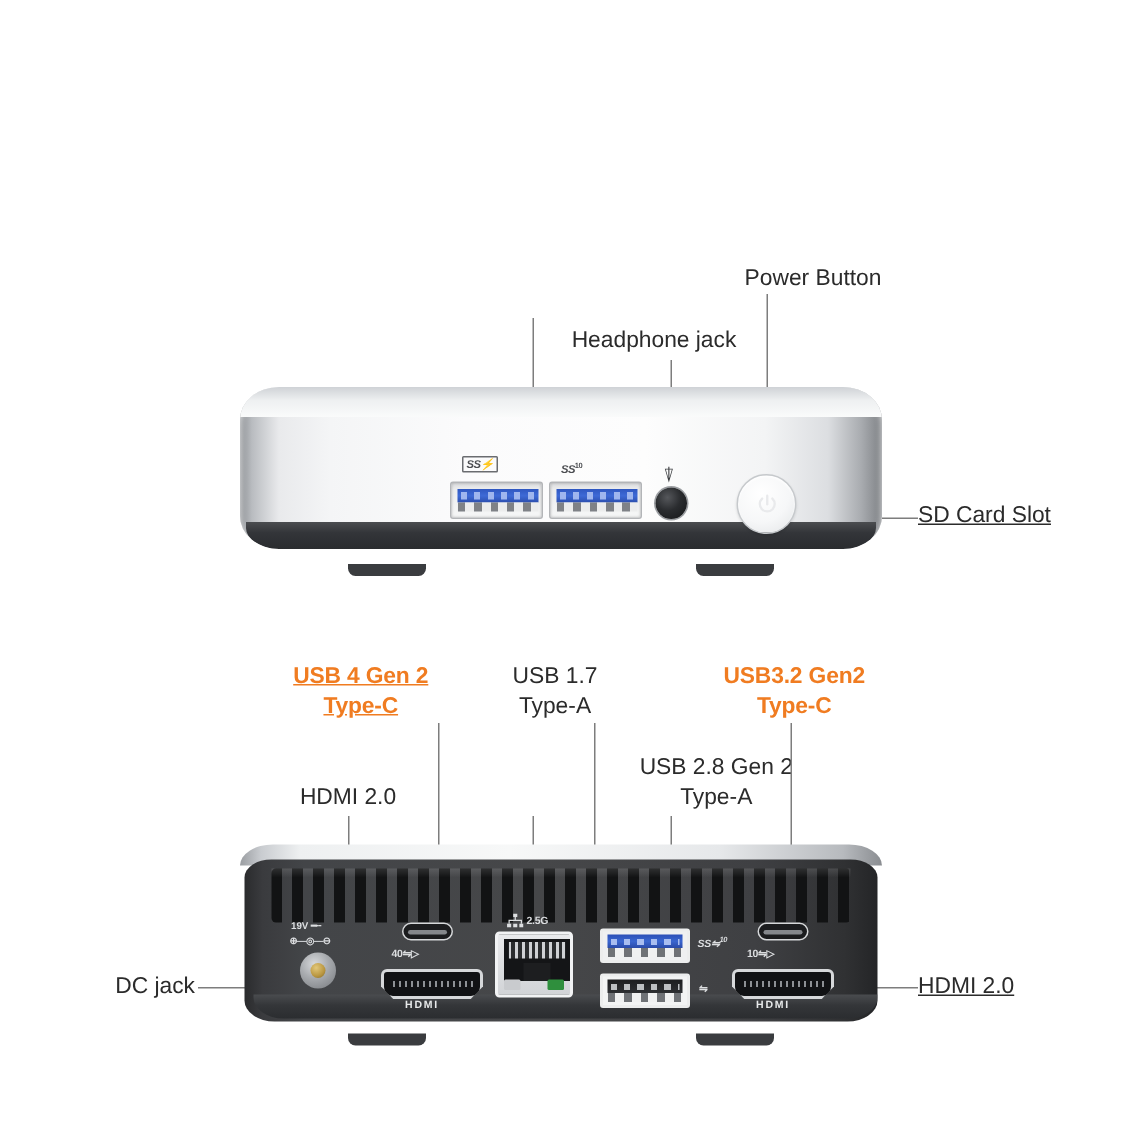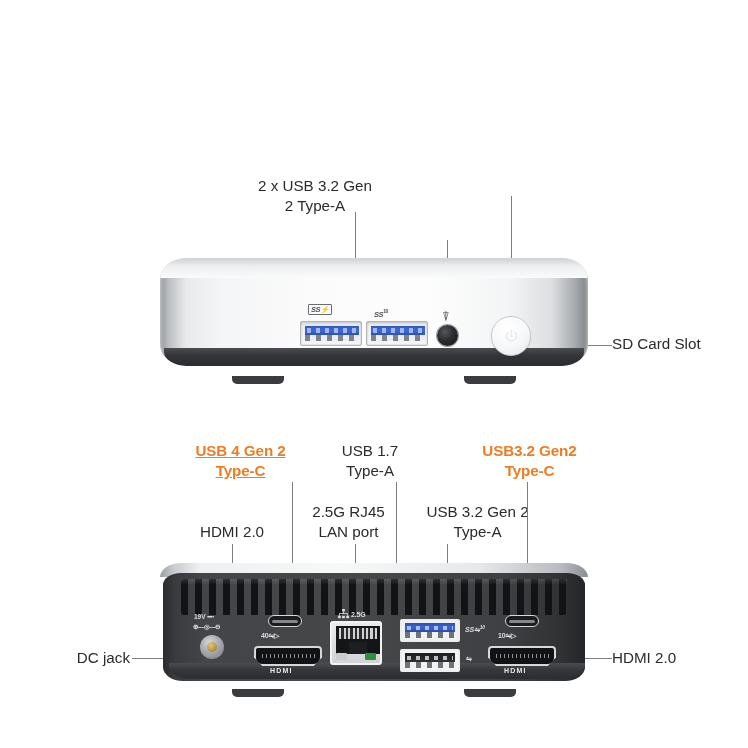--- a/index.html
+++ b/index.html
@@ -20,21 +20,21 @@
 
   
   .label {
     position: absolute; font-size: 15.2px; color: #2b2b2b;
     line-height: 20px; text-align: center; white-space: pre-line;
   }
   .label.orange {
     color: #F07C21; font-weight: bold; letter-spacing: -0.1px;
   }
   .label.left  { text-align: right; }
-  .label.right { text-align: left; }
+  .label.right { text-align: left; text-decoration: underline; }
 
   
   .vline { position: absolute; width: 1px; background: #7d7d7d; }
   .hline { position: absolute; height: 1px; background: #7d7d7d; }
 
   
   .bracket { position: absolute; }
   .bracket .bh { position:absolute; left:0; top:0; height:1px; width:100%; background:#4a4a4a; }
   .bracket .bl { position:absolute; left:0; top:0; width:1px; background:#4a4a4a; }
   .bracket .br { position:absolute; right:0; top:0; width:1px; background:#4a4a4a; }
@@ -245,22 +245,22 @@
     position:absolute; font-size:6.5px; font-weight:bold; color:#dcdee0;
     white-space:nowrap;
   }
 </style>
 </head>
 <body>
 
 <div id="page">
 
 
-  <div class="label" style="left:245px; top:176px; width:140px;">2 x USB 3.2 Gen
-2 Type-A</div>
+  <div class="label" style="left:366px; top:217px; width:140px;">Headphone jack</div>
+  <div class="label" style="left:472px; top:176px; width:140px;">Power Button</div>
   <div class="label right" style="left:612px; top:334px; width:130px;">SD Card Slot</div>
 
   <div class="vline" style="left:355px; top:212px; height:88px;"></div>
   <div class="vline" style="left:447px; top:240px; height:85px;"></div>
   <div class="vline" style="left:511px; top:196px; height:120px;"></div>
   <div class="hline" style="left:588px; top:345px; width:24px;"></div>
 
   <div class="bracket" style="left:315px; top:300px; width:80px; height:12px;">
     <div class="bh"></div>
     <div class="bl" style="height:12px;"></div>
@@ -303,23 +303,21 @@
   </div>
 
   <div class="label orange" style="left:168px; top:441px; width:145px;text-decoration:underline;">USB 4 Gen 2
 Type-C</div>
   <div class="label" style="left:300px; top:441px; width:140px;">USB 1.7
 Type-A</div>
   <div class="label orange" style="left:457px; top:441px; width:145px;">USB3.2 Gen2
 Type-C</div>
 
   <div class="label" style="left:177px; top:522px; width:110px;">HDMI 2.0</div>
-  <div class="label" style="left:286px; top:502px; width:125px;">2.5G RJ45
-LAN port</div>
-  <div class="label" style="left:405px; top:502px; width:145px;">USB 3.2 Gen 2
+  <div class="label" style="left:405px; top:502px; width:145px;">USB 2.8 Gen 2
 Type-A</div>
 
   <div class="label left" style="left:20px; top:648px; width:110px;">DC jack</div>
   <div class="label right" style="left:612px; top:648px; width:130px;">HDMI 2.0</div>
 
   <div class="vline" style="left:292px; top:482px; height:150px;"></div>
   <div class="vline" style="left:396px; top:482px; height:175px;"></div>
   <div class="vline" style="left:527px; top:482px; height:150px;"></div>
   <div class="vline" style="left:232px; top:544px; height:117px;"></div>
   <div class="vline" style="left:355px; top:544px; height:65px;"></div>

